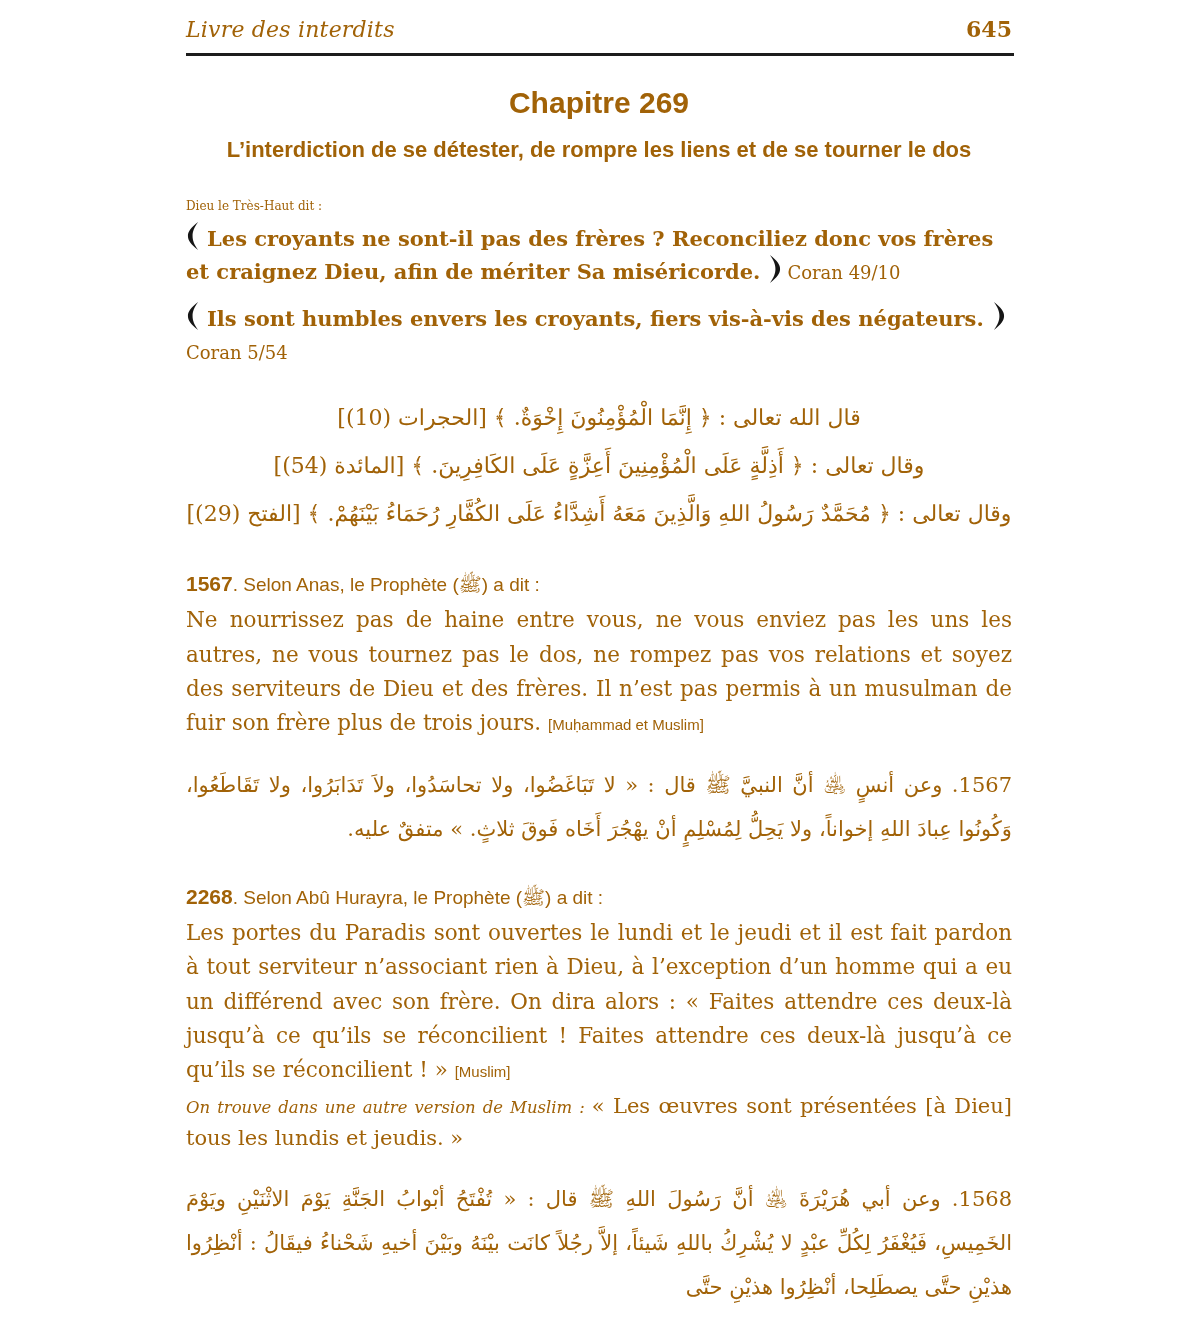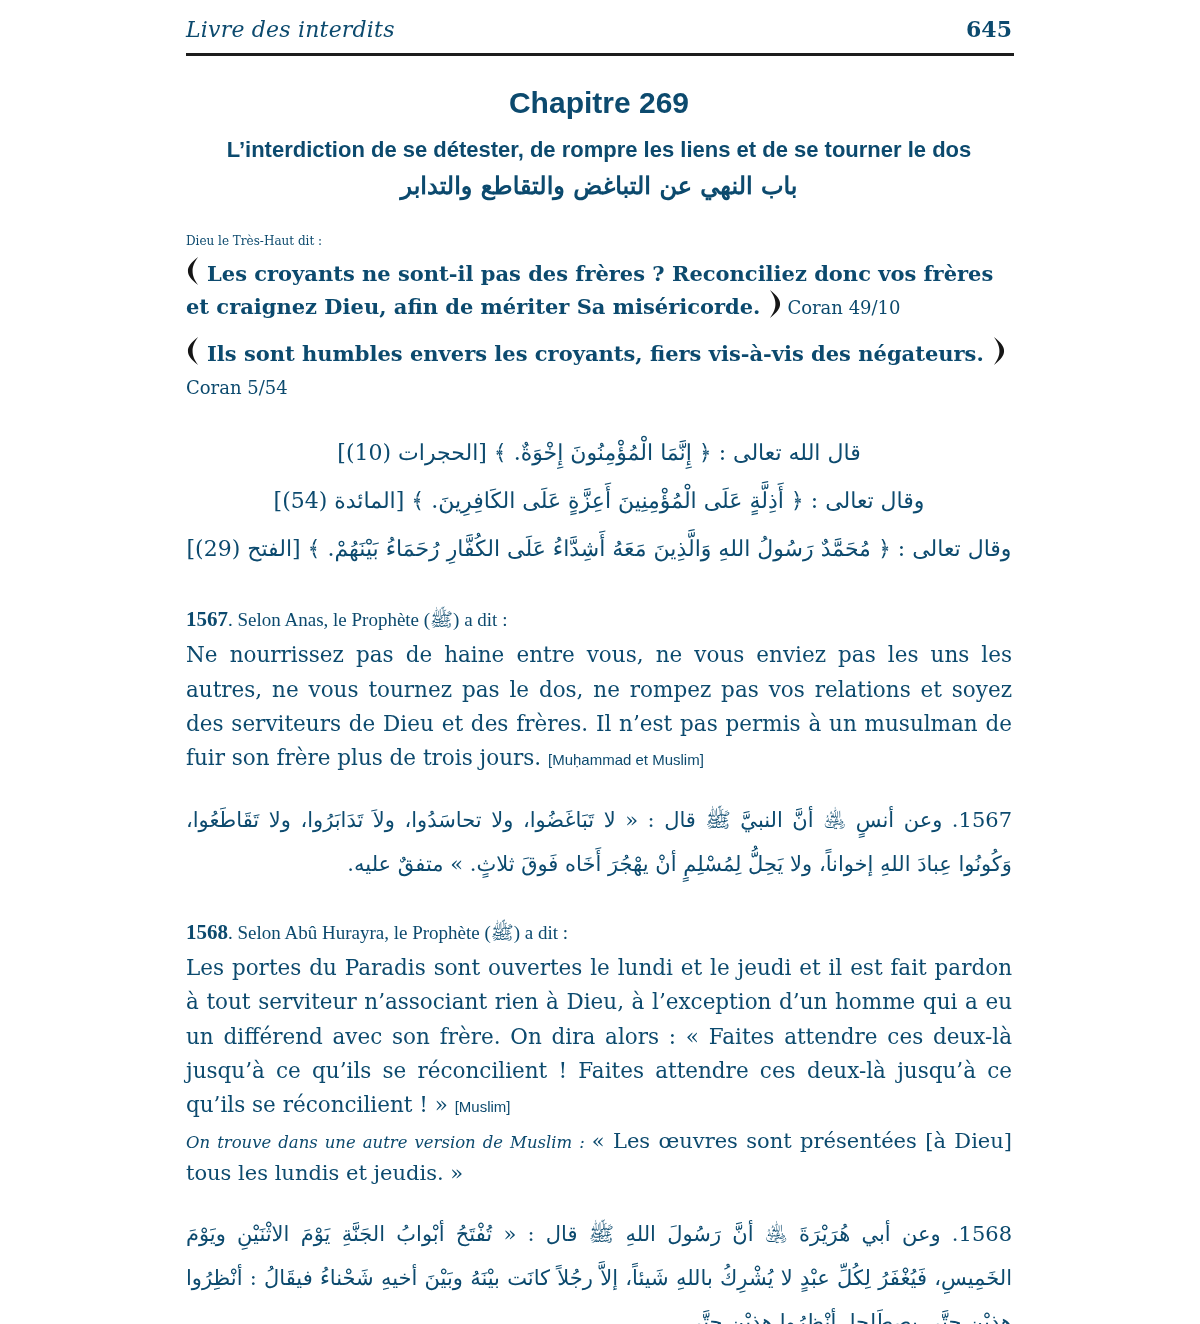--- a/index.html
+++ b/index.html
@@ -1,17 +1,17 @@
 <!DOCTYPE html>
 <html><head>
 <meta charset="utf-8">
 <style>
   html,body{margin:0;padding:0;background:#e9e9e9;}
   .page{
-    width:1200px;height:1324px;background:#ffffff;color:#0c4a6e;
+    width:1200px;height:1324px;background:#ffffff;color:#a16207;
     position:relative;margin:0 auto;overflow:hidden;
     font-family:"DejaVu Serif", serif;
   }
   
   .running-header{
     position:absolute;left:186px;top:16px;width:826px;
     display:flex;justify-content:space-between;align-items:baseline;
   }
   .running-title{font-style:italic;font-size:22px;letter-spacing:.2px;}
   .folio{font-size:22px;font-weight:bold;}
@@ -38,21 +38,21 @@
   .quote{font-size:21px;font-weight:bold;line-height:1.58;margin:9px 0 14px 0;}
   .quote .qref{font-weight:normal;font-size:18px;}
   .orn{display:inline-block;vertical-align:-4px;margin:0 7px 0 1px;}
   .orn.close{margin:0 6px 0 8px;}
   .orn svg{display:block;}
   .orn path{fill:#161616;}
   
   .ayah-block{margin-top:26px;}
   .ayah{direction:rtl;text-align:center;font-size:22px;line-height:2.18;}
   
-  .hadith-heading{margin:34px 0 2px 0;font-family:Liberation Serif, serif;font-size:19px;}
+  .hadith-heading{margin:34px 0 2px 0;font-family:Liberation Sans, sans-serif;font-size:19px;}
   .hadith-heading .hnum{font-weight:bold;font-size:21px;}
   .hadith-body{font-size:21.5px;line-height:1.6;text-align:justify;margin:2px 0 0 0;}
   .source-tag{font-family:"Liberation Sans", sans-serif;font-size:15px;white-space:nowrap;}
   .hadith-ar{direction:rtl;font-size:21px;line-height:2.1;text-align:justify;margin-top:22px;}
   .variant-line{font-size:21px;line-height:1.55;margin:2px 0 0 0;text-align:justify;}
   .variant-intro{font-size:16.5px;font-style:italic;}
 </style>
 </head>
 <body>
 
@@ -61,21 +61,20 @@
   <div class="running-header">
     <span class="running-title">Livre des interdits</span>
     <span class="folio">645</span>
   </div>
   <div class="header-rule"></div>
 
   <div class="content">
 
     <div class="chapter-number">Chapitre 269</div>
     <div class="chapter-title-fr">L’interdiction de se détester, de rompre les liens et de se tourner le dos</div>
-    <div class="chapter-title-ar" dir="rtl">باب النهي عن التباغض والتقاطع والتدابر</div>
 
     <p class="intro-line">Dieu le Très-Haut dit :</p>
 
     <p class="quote"><span class="orn open"><svg width="13" height="28" viewBox="0 0 14 30">
             <path d="M12,0 C4,6 1,10.5 1,15 C1,19.5 4,24 12,30 C7.5,24 6,19.5 6,15 C6,10.5 7.5,6 12,0 Z"></path>
           </svg></span><span>Les croyants ne sont-il pas des frères ? Reconciliez donc vos frères et craignez Dieu, afin de mériter Sa miséricorde.</span><span class="orn close"><svg width="13" height="28" viewBox="0 0 14 30">
             <path d="M2,0 C10,6 13,10.5 13,15 C13,19.5 10,24 2,30 C6.5,24 8,19.5 8,15 C8,10.5 6.5,6 2,0 Z"></path>
           </svg></span><span class="qref">Coran 49/10</span></p>
 
     <p class="quote"><span class="orn open"><svg width="13" height="28" viewBox="0 0 14 30">
@@ -91,21 +90,21 @@
       <div class="ayah" dir="rtl">وقال تعالى : ﴿ مُحَمَّدٌ رَسُولُ اللهِ وَالَّذِينَ مَعَهُ أَشِدَّاءُ عَلَى الكُفَّارِ رُحَمَاءُ بَيْنَهُمْ. ﴾ [الفتح (29)]</div>
     </div>
 
     <section>
       <p class="hadith-heading"><span class="hnum">1567</span><span>. Selon Anas, le Prophète (ﷺ) a dit :</span></p>
       <p class="hadith-body"><span>Ne nourrissez pas de haine entre vous, ne vous enviez pas les uns les autres, ne vous tournez pas le dos, ne rompez pas vos relations et soyez des serviteurs de Dieu et des frères. Il n’est pas permis à un musulman de fuir son frère plus de trois jours. </span><span class="source-tag">[Muḥammad et Muslim]</span></p>
       <p class="hadith-ar" dir="rtl">1567. وعن أنسٍ ﵁ أنَّ النبيَّ ﷺ قال : « لا تَبَاغَضُوا، ولا تحاسَدُوا، ولاَ تَدَابَرُوا، ولا تَقَاطَعُوا، وَكُونُوا عِبادَ اللهِ إخواناً، ولا يَحِلُّ لِمُسْلِمٍ أنْ يهْجُرَ أَخَاه فَوقَ ثلاثٍ. » متفقٌ عليه.</p>
     </section>
 
     <section>
-      <p class="hadith-heading"><span class="hnum">1568</span><span>. Selon Abû Hurayra, le Prophète (ﷺ) a dit :</span></p>
+      <p class="hadith-heading"><span class="hnum">2268</span><span>. Selon Abû Hurayra, le Prophète (ﷺ) a dit :</span></p>
       <p class="hadith-body"><span>Les portes du Paradis sont ouvertes le lundi et le jeudi et il est fait pardon à tout serviteur n’associant rien à Dieu, à l’exception d’un homme qui a eu un différend avec son frère. On dira alors : « Faites attendre ces deux-là jusqu’à ce qu’ils se réconcilient ! Faites attendre ces deux-là jusqu’à ce qu’ils se réconcilient ! » </span><span class="source-tag">[Muslim]</span></p>
       <p class="variant-line"><span class="variant-intro">On trouve dans une autre version de Muslim : </span><span>« Les œuvres sont présentées [à Dieu] tous les lundis et jeudis. »</span></p>
       <p class="hadith-ar" dir="rtl">1568. وعن أبي هُرَيْرَةَ ﵁ أنَّ رَسُولَ اللهِ ﷺ قال : « تُفْتَحُ أبْوابُ الجَنَّةِ يَوْمَ الاثْنَيْنِ ويَوْمَ الخَمِيسِ، فَيُغْفَرُ لِكُلِّ عبْدٍ لا يُشْرِكُ باللهِ شَيئاً، إلاَّ رجُلاً كانَت بيْنَهُ وبَيْنَ أخيهِ شَحْناءُ فيقَالُ : أنْظِرُوا هذيْنِ حتَّى يصطَلِحا، أنْظِرُوا هذيْنِ حتَّى</p>
 
     </section>
 
   </div>
 </div>
 
 </body></html>

